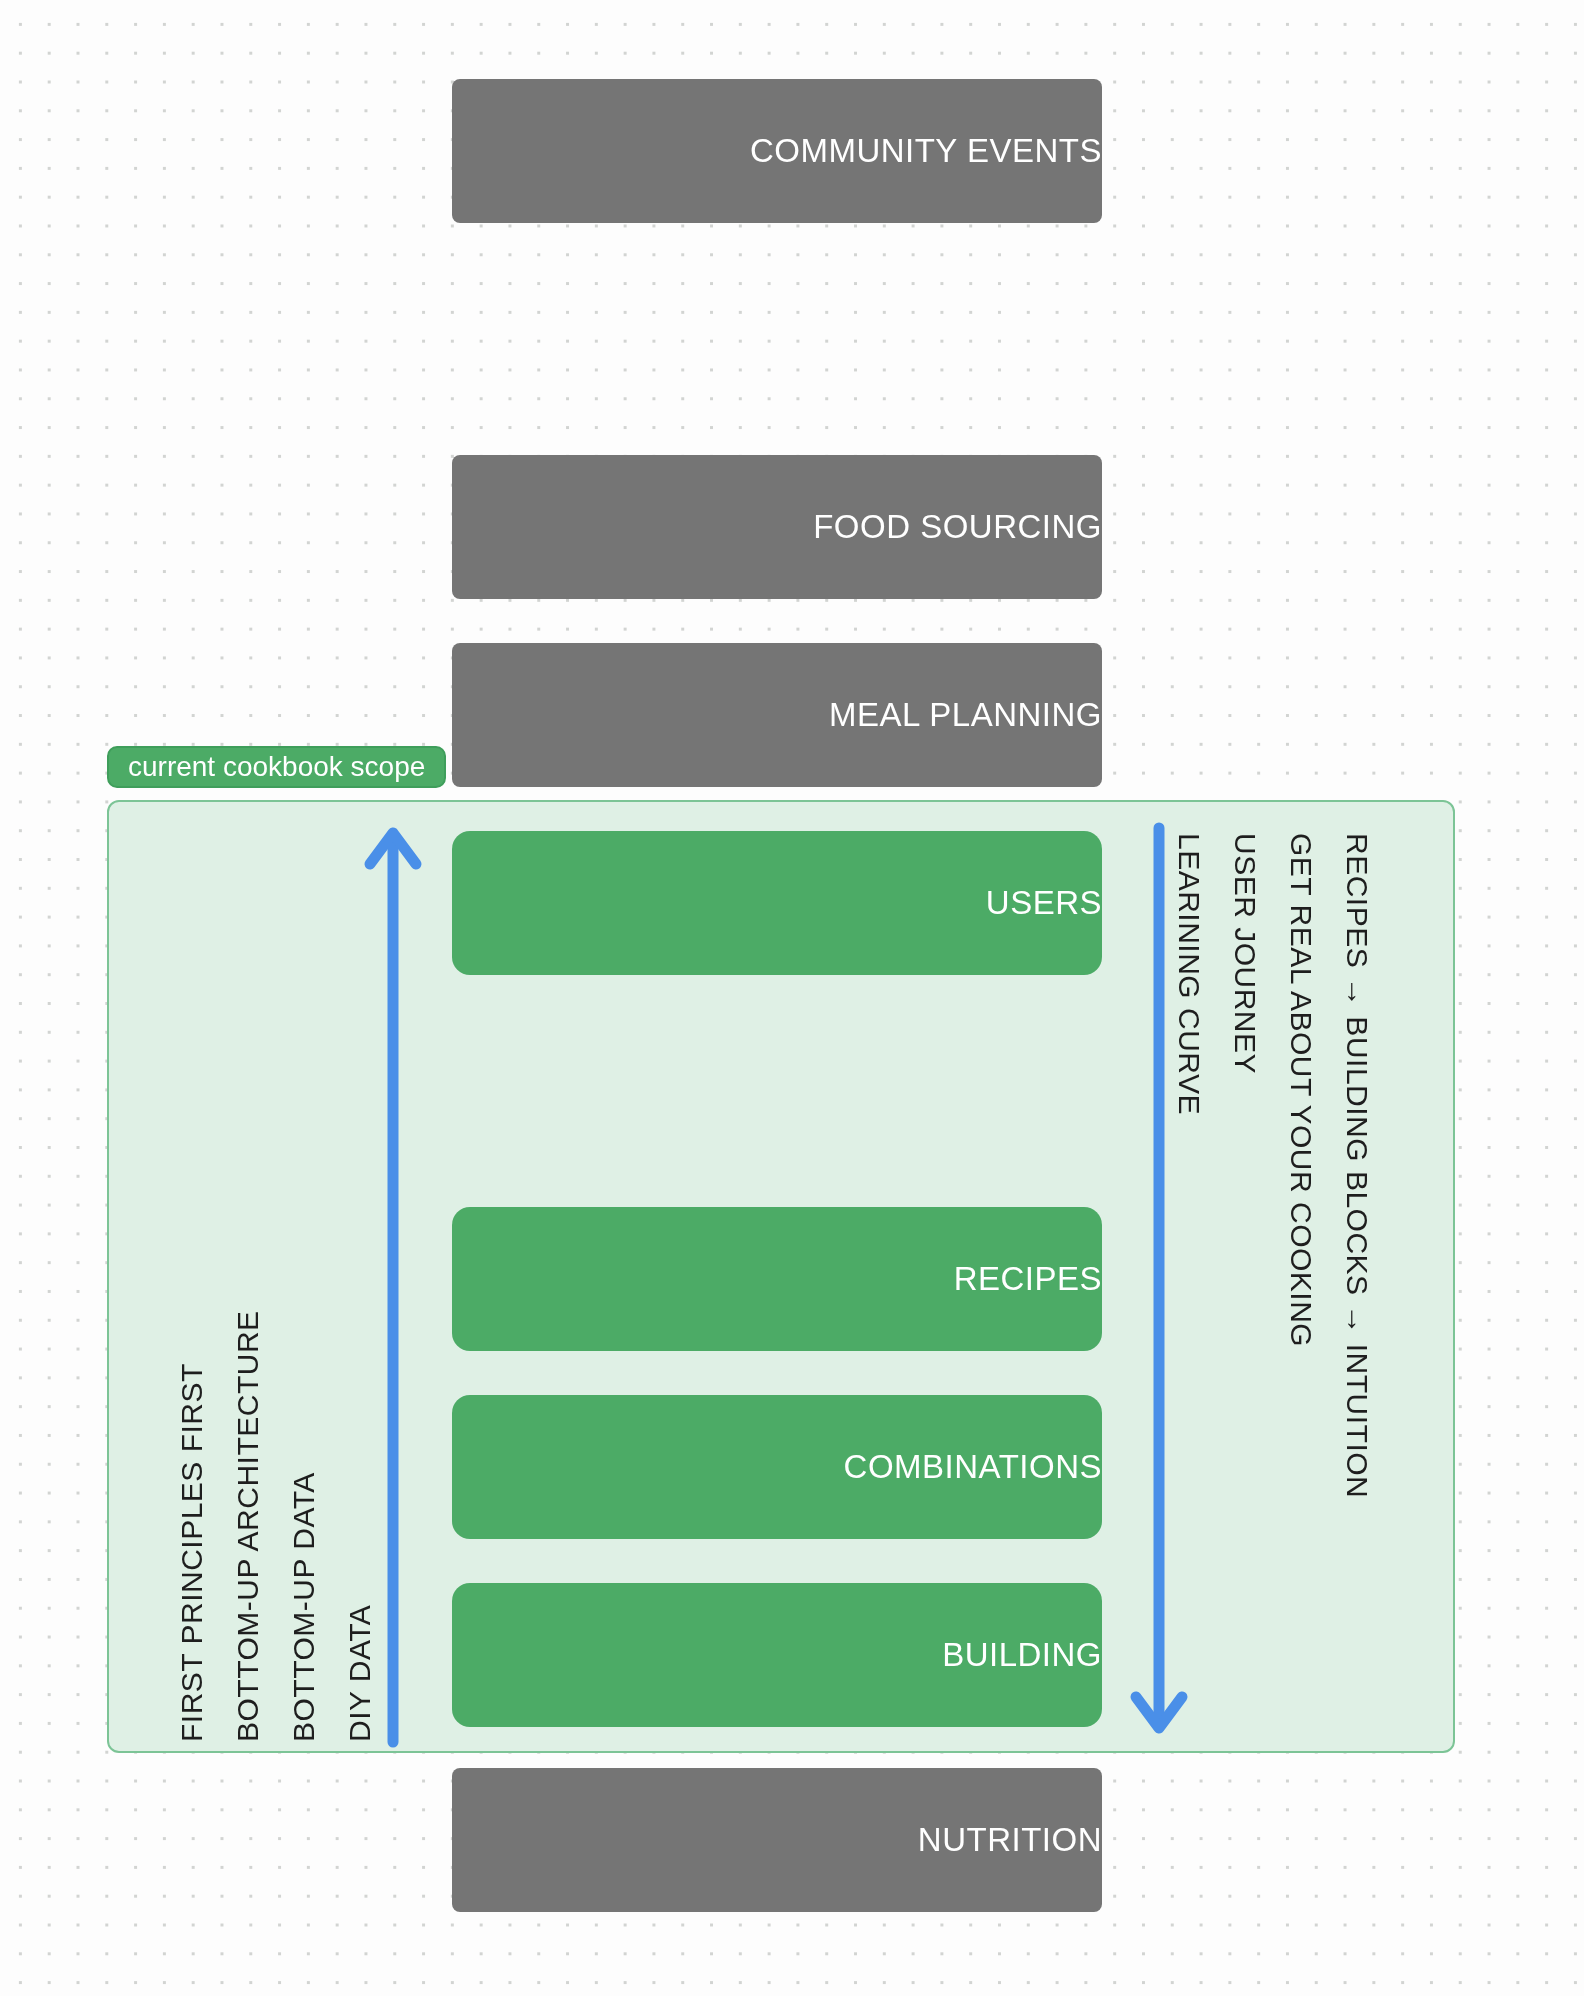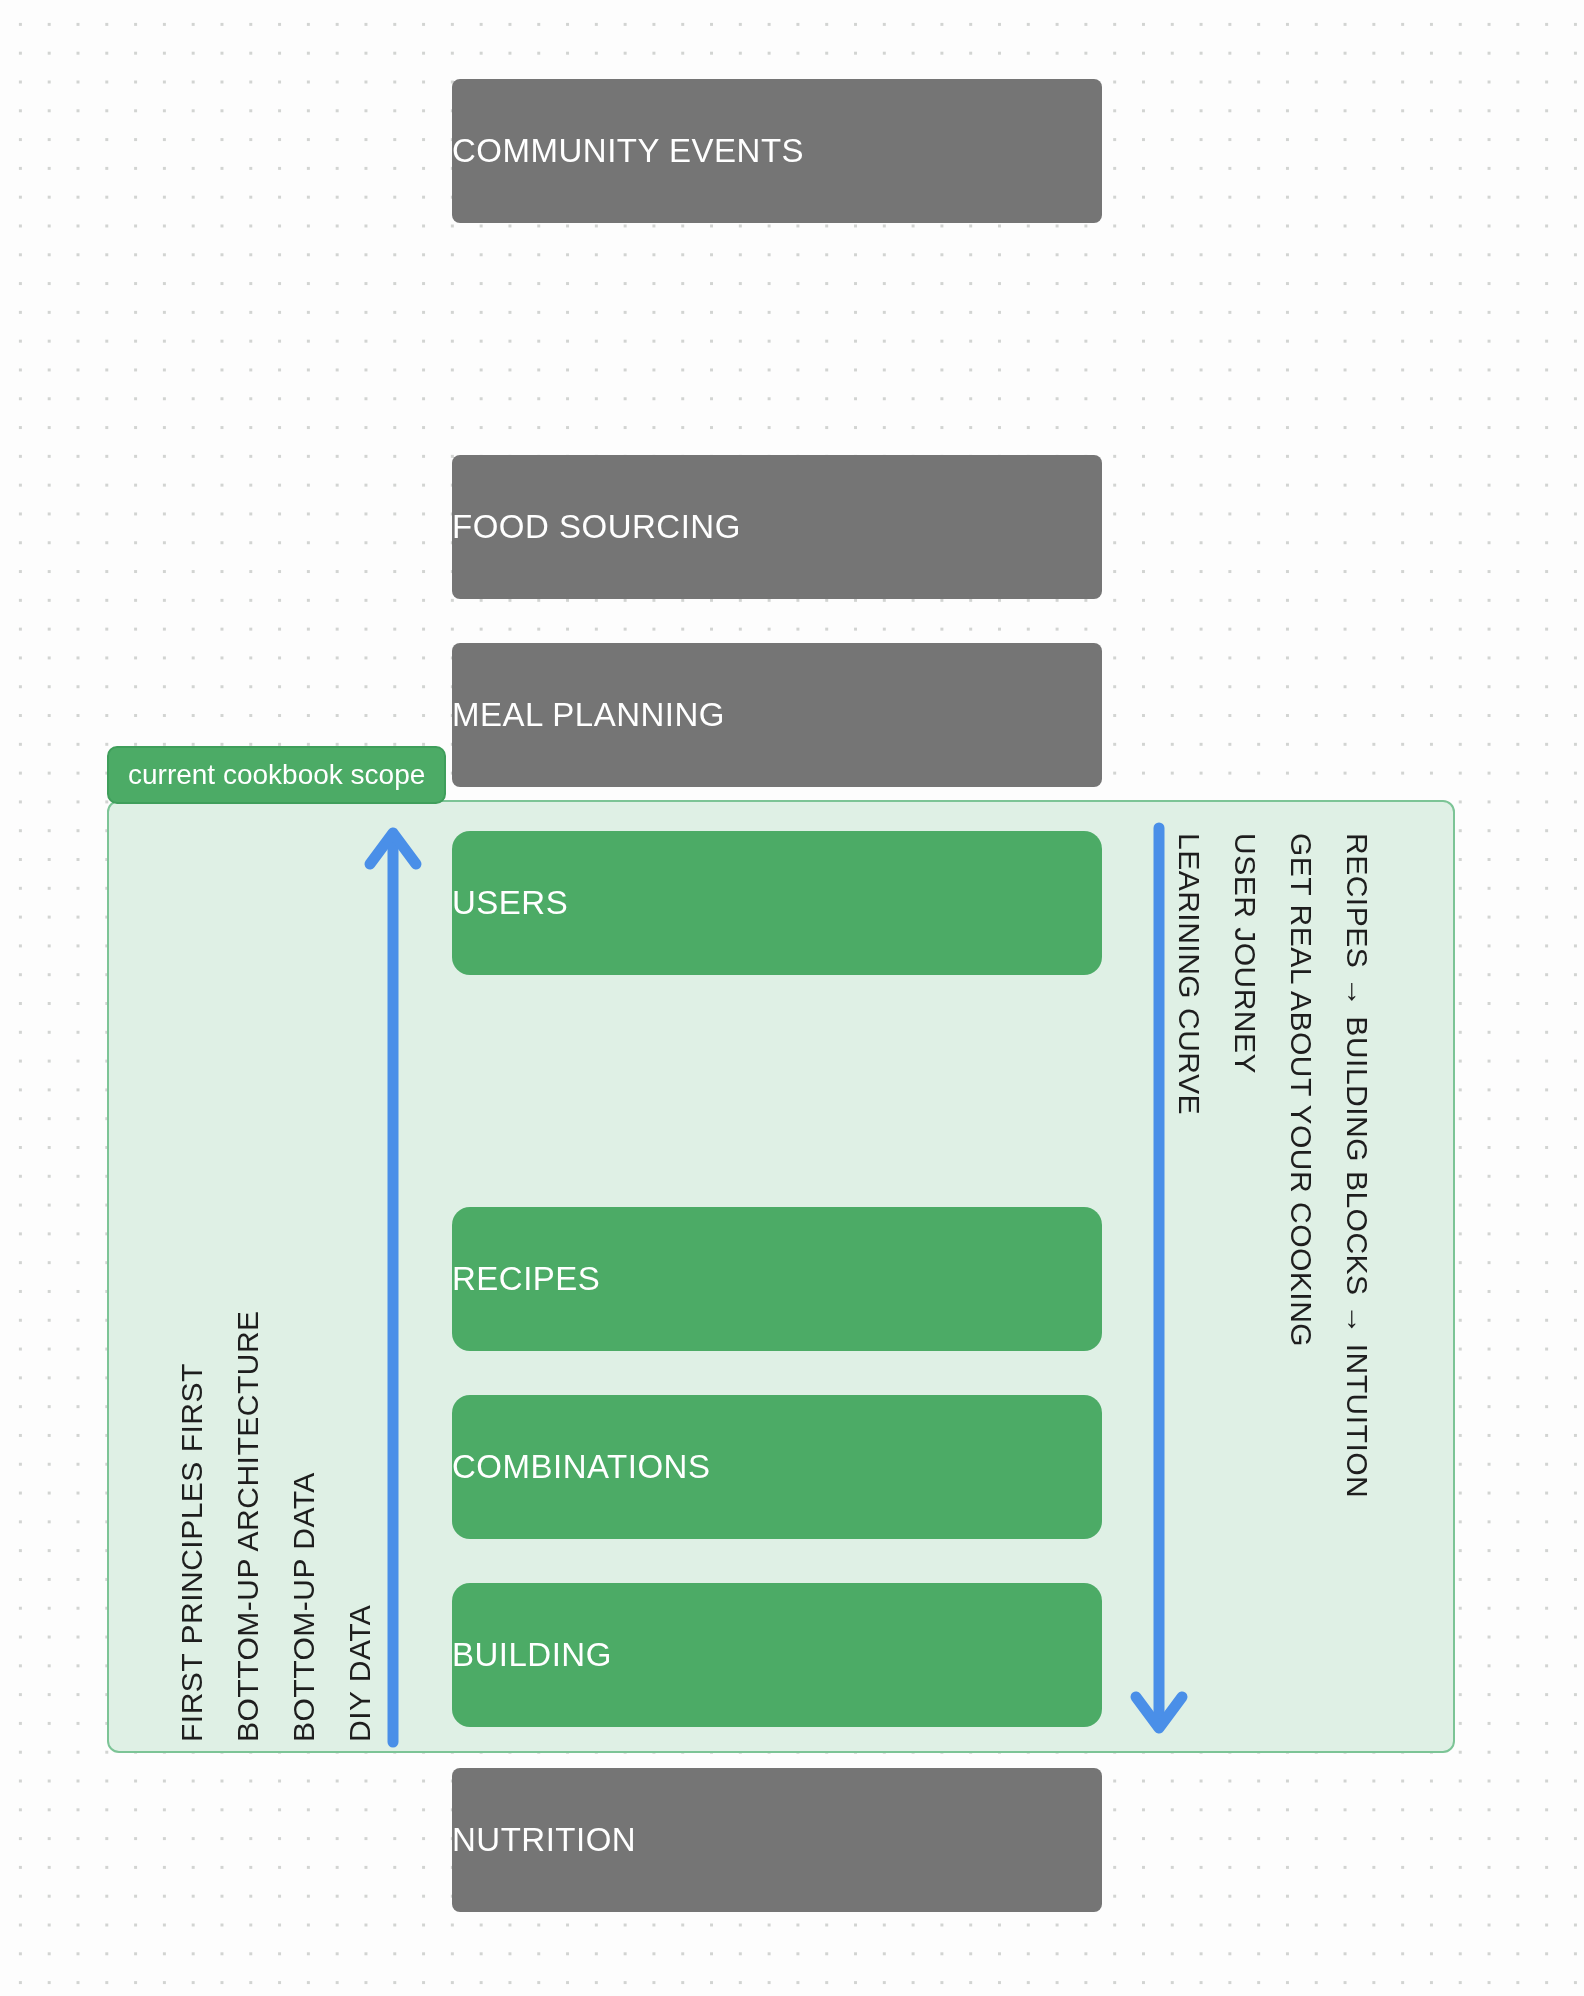--- a/index.html
+++ b/index.html
@@ -10,39 +10,39 @@
     background-image:radial-gradient(circle,#d2d4d2 1.7px,transparent 1.9px);
     background-size:28.8px 28.8px;
     background-position:6px 10px;
     overflow:hidden;
     font-family:"Liberation Sans","DejaVu Sans",sans-serif;
   }
   .layer-box{
     position:absolute;
     left:452px;width:650px;height:144px;
     border-radius:8px;
-    display:flex;align-items:center;justify-content:flex-start;
+    display:flex;align-items:center;justify-content:flex-end;
     color:#ffffff;
     font-size:33px;font-weight:500;letter-spacing:0.5px;
     z-index:1;
   }
   .gray{background:#757575;}
   .green{background:#4cab66;border-radius:18px;}
   .scope-container{
     position:absolute;
     left:107px;top:800px;width:1348px;height:953px;
     background:#dff0e5;
     border:2px solid #7cc496;
     border-radius:12px;
     box-sizing:border-box;
     z-index:0;
   }
   .scope-badge{
     position:absolute;
-    left:107px;top:746px;height:58px;
+    left:107px;top:746px;height:42px;
     background:#4cab66;
     border:2px solid #3f9e5b;
     border-radius:10px;
     box-sizing:border-box;
     display:flex;align-items:center;
     padding:0 19px;
     color:#ffffff;font-size:28px;font-weight:500;
     z-index:6;
     white-space:nowrap;
   }

